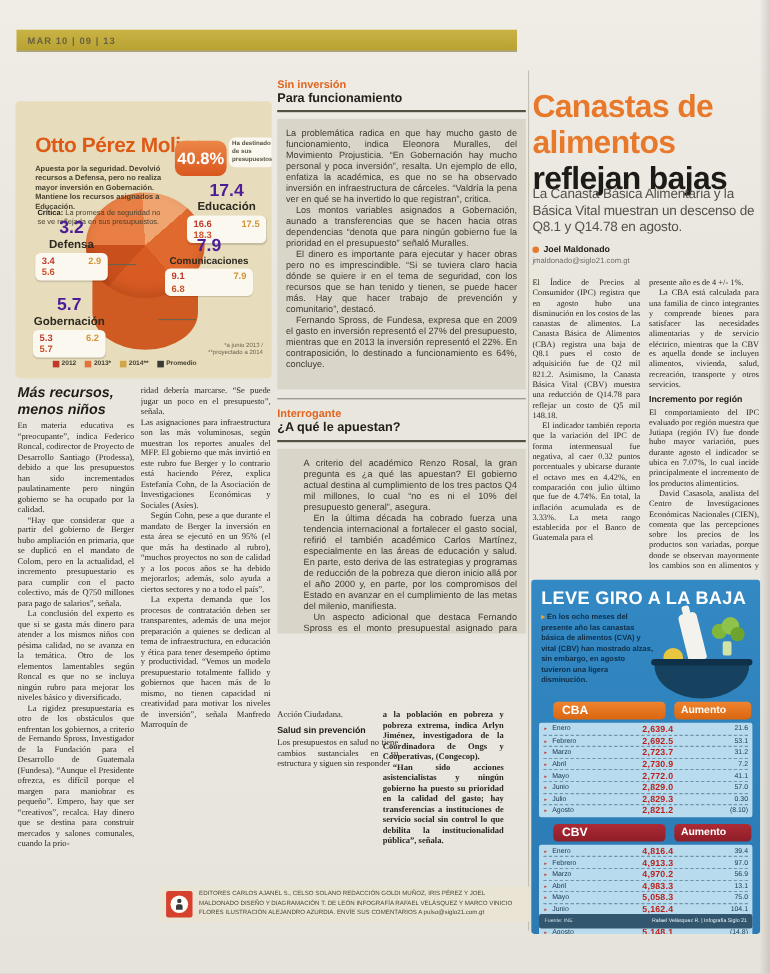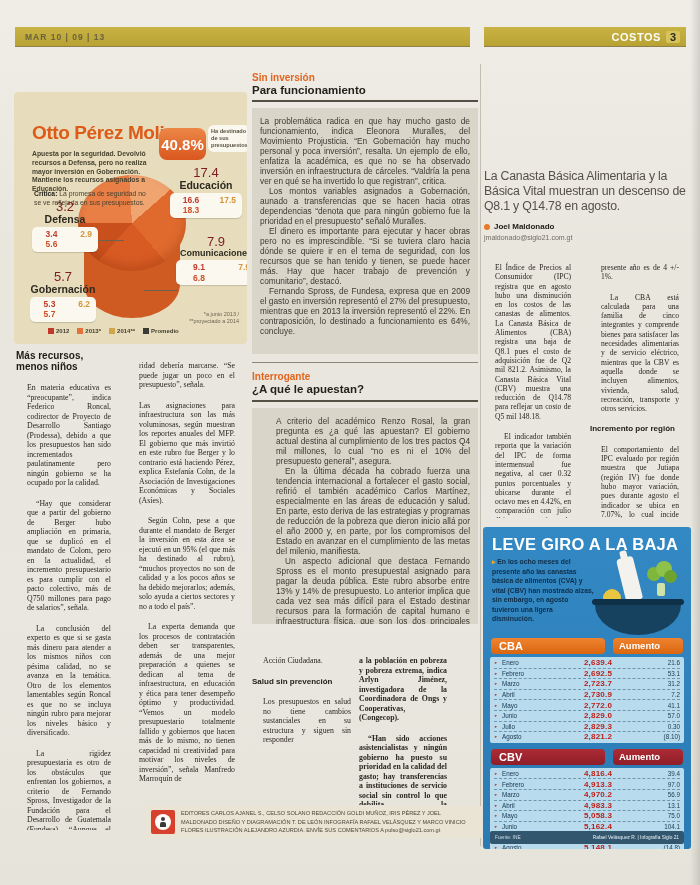--- a/index.html
+++ b/index.html
@@ -32,46 +32,46 @@
   .info-critica{position:absolute;left:20px;top:98px;width:118px;font-size:6.8px;
     color:#48422f;line-height:1.3;}
   .info-critica b{color:#24211a;}
   .pie-side{position:absolute;left:70px;top:130px;width:96px;height:96px;
     background:#cf5a22;border-radius:0 0 48px 48px/0 0 34px 34px;}
   .pie-top{position:absolute;left:64px;top:80px;width:108px;height:102px;border-radius:50%;
     background:conic-gradient(from 220deg,#c94f1d 0 14%,#e97f45 14% 38%,#f0a470 38% 52%,#e06a2e 52% 78%,#d85b24 78% 100%);
     transform:scaleY(.94);box-shadow:inset 0 -6px 10px rgba(120,40,0,.25);}
   .connector{position:absolute;height:1px;background:#6b6350;}
   .stat{position:absolute;text-align:center;z-index:3;}
-  .stat-avg{font-size:13px;font-weight:normal;color:#7f1d1d;line-height:1.05;}
+  .stat-avg{font-size:16px;font-weight:bold;color:#4c1d95;line-height:1.05;}
   .stat-name{font-size:10.5px;font-weight:bold;color:#2c2920;line-height:1.05;margin-bottom:2px;}
   .stat-name.small{font-size:9px;}
   .stat-box{background:#fbf8ef;border-radius:5px;padding:2px 6px;display:grid;
     grid-template-columns:1fr 1fr;row-gap:0;box-shadow:0 1px 1px rgba(0,0,0,.15);}
-  .stat-box span{font-size:8.5px;font-weight:bold;line-height:1.25;text-align:center;}
+  .stat-box span{font-size:8.5px;font-weight:bold;line-height:1.25;text-align:left;}
   .v2012{color:#c0392b;}.v2013{color:#d3953b;text-align:right!important;}.v2014{color:#cc4f28;}
   .st-defensa{left:18px;top:108px;width:66px;}
   .st-educacion{left:156px;top:74px;width:72px;}
-  .st-comunicaciones{left:162px;top:124px;width:80px;margin-top:19px;}
+  .st-comunicaciones{left:136px;top:124px;width:80px;}
   .st-gobernacion{left:16px;top:178px;width:66px;}
   .st-salud{left:158px;top:178px;width:70px;}
   .info-footnote{position:absolute;right:8px;top:219px;width:92px;font-size:5.5px;
     color:#6b6450;text-align:right;line-height:1.3;white-space:pre-line;}
   .legend{position:absolute;left:34px;top:236px;display:flex;gap:8px;align-items:center;}
   .legend-item{display:flex;align-items:center;gap:2px;}
   .legend-swatch{width:6px;height:6px;display:inline-block;}
   .lg0{background:#c0392b;}.lg1{background:#e2713a;}.lg2{background:#d3a549;}.lg3{background:#3b3b35;}
   .legend-label{font-size:6px;font-weight:bold;color:#44402f;}
   
   .serif-col{position:absolute;font-family:"Liberation Serif",serif;font-size:7.8px;
     line-height:9.5px;text-align:justify;color:#2a2620;overflow:hidden;}
-  .serif-col .para{margin:11px;}
+  .serif-col .para{margin:0;}
   .serif-col .para + .para{text-indent:9px;}
-  .col-head{font-family:"Liberation Sans",sans-serif;font-weight:bold;font-size:10px;
-    line-height:1.12;color:#1f1c17;white-space:pre-line;margin:0 0 3px 0;}
+  .col-head{font-family:"Liberation Sans",sans-serif;font-weight:bold;font-size:13px;
+    line-height:1.12;color:#1f1c17;white-space:pre-line;margin:0 0 3px 0;font-style:italic;}
   .col-subhead{font-family:"Liberation Sans",sans-serif;font-weight:bold;font-size:8px;
     color:#1f1c17;margin:4px 0 2px 0;}
   .lcol1{left:16px;top:350px;width:106px;height:480px;}
   .lcol2{left:128px;top:350px;width:118px;height:480px;}
   .mcol3{left:252px;top:645px;width:110px;height:160px;}
   .mcol4{left:348px;top:645px;width:110px;height:160px;font-weight:bold;}
   
   .kicker{position:absolute;font-size:10px;font-weight:bold;color:#e2641e;}
   .sec-title{position:absolute;font-size:11.5px;font-weight:bold;color:#24211b;}
   .sec-rule{position:absolute;left:252px;width:226px;height:2px;background:#555044;}
@@ -113,21 +113,21 @@
   .illo-broccoli i:nth-child(1){left:0;top:6px;width:14px;height:14px;}
   .illo-broccoli i:nth-child(2){left:9px;top:0;width:16px;height:16px;background:#8fc24a;}
   .illo-broccoli i:nth-child(3){left:17px;top:9px;width:13px;height:13px;background:#6fa32f;}
   .illo-stem{position:absolute;left:62px;top:28px;width:8px;height:13px;background:#cfe3a6;border-radius:2px;}
   .illo-bowl{position:absolute;left:0;top:44px;width:86px;height:36px;background:#16425f;
     border-radius:4px 4px 43px 43px/4px 4px 30px 30px;}
   .illo-bowl:before{content:"";position:absolute;left:-3px;top:0;width:92px;height:6px;
     background:#0f3ص049;background:#0f3049;border-radius:3px;}
   .t-hdr{display:flex;gap:8px;margin:3px 1px 3px 1px;}
   .t-hdr .hdr-left{flex:1;border-radius:4px;color:#fff;font-weight:bold;font-size:11px;
-    padding:2px 8px;}
+    padding:2px 8px;margin-left:12px;}
   .t-hdr .hdr-right{width:58px;border-radius:4px;color:#fff;font-weight:bold;font-size:9.5px;
     padding:2px 6px;}
   .hdr-orange{background:linear-gradient(180deg,#ef8330,#da660f);}
   .hdr-maroon{background:linear-gradient(180deg,#ad2b35,#8e1d28);}
   .cba-hdr{margin-top:84px;}
   .t-body{background:#b9dbee;border-radius:2px;padding:1px 4px;}
   .t-row{display:flex;align-items:center;height:9.6px;border-bottom:1px dashed #7096ad;}
   .t-row:last-child{border-bottom:none;}
   .t-arrow{font-size:4px;color:#c0392b;width:8px;}
   .t-month{font-size:6.3px;color:#15334c;width:60px;}
@@ -146,24 +146,20 @@
   .footer-logo .body{position:absolute;left:9px;top:12px;width:6px;height:5px;border-radius:2px 2px 0 0;background:#3a3a38;}
   .footer-text{font-size:5.6px;line-height:1.5;color:#4a463c;}
 </style>
 </head>
 <body>
 
 <div class="page">
 
   <div class="bar bar-left">
     <span class="bar-date">MAR 10 | 09 | 13</span>
-  </div>
-  <div class="bar bar-right">
-    <span class="bar-section">COSTOS</span>
-    <span class="bar-page">3</span>
   </div>
 
   <div class="info-panel">
     <div class="pie-side"></div>
     <div class="pie-top"></div>
     <div class="connector" style="left:84px;top:148px;width:26px;"></div>
     <div class="connector" style="left:130px;top:198px;width:34px;"></div>
     <div class="info-title">Otto Pérez Molina</div>
     <div class="pct-box">40.8%</div>
     <div class="pct-note">Ha destinado de sus presupuestos.</div>
@@ -255,21 +251,21 @@
       <p class="para">La problemática radica en que hay mucho gasto de funcionamiento, indica Eleonora Muralles, del Movimiento Projusticia. “En Gobernación hay mucho personal y poca inversión”, resalta. Un ejemplo de ello, enfatiza la académica, es que no se ha observado inversión en infraestructura de cárceles. “Valdría la pena ver en qué se ha invertido lo que registran”, critica.</p>
       <p class="para">Los montos variables asignados a Gobernación, aunado a transferencias que se hacen hacia otras dependencias “denota que para ningún gobierno fue la prioridad en el presupuesto” señaló Muralles.</p>
       <p class="para">El dinero es importante para ejecutar y hacer obras pero no es imprescindible. “Si se tuviera claro hacia dónde se quiere ir en el tema de seguridad, con los recursos que se han tenido y tienen, se puede hacer más. Hay que hacer trabajo de prevención y comunitario”, destacó.</p>
       <p class="para">Fernando Spross, de Fundesa, expresa que en 2009 el gasto en inversión representó el 27% del presupuesto, mientras que en 2013 la inversión representó el 22%. En contraposición, lo destinado a funcionamiento es 64%, concluye.</p>
     </div>
 
   <div class="thin-rule" style="top:362px;"></div>
   <div class="kicker" style="left:252px;top:371px;">Interrogante</div>
   <div class="sec-title" style="left:252px;top:383px;">¿A qué le apuestan?</div>
   <div class="sec-rule" style="top:400px;"></div>
-  <div class="gray-box" style="top:408px;height:216px;padding-left:24px;">
+  <div class="gray-box" style="top:408px;height:168px;padding-left:24px;">
       <p class="para">A criterio del académico Renzo Rosal, la gran pregunta es ¿a qué las apuestan? El gobierno actual destina al cumplimiento de los tres pactos Q4 mil millones, lo cual “no es ni el 10% del presupuesto general”, asegura.</p>
       <p class="para">En la última década ha cobrado fuerza una tendencia internacional a fortalecer el gasto social, refirió el también académico Carlos Martínez, especialmente en las áreas de educación y salud. En parte, esto deriva de las estrategias y programas de reducción de la pobreza que dieron inicio allá por el año 2000 y, en parte, por los compromisos del Estado en avanzar en el cumplimiento de las metas del milenio, manifiesta.</p>
       <p class="para">Un aspecto adicional que destaca Fernando Spross es el monto presupuestal asignado para pagar la deuda pública. Este rubro absorbe entre 13% y 14% de presupuesto. Lo anterior implica que cada vez sea más difícil para el Estado destinar recursos para la formación de capital humano e infraestructura física, que son los dos principales determinantes del crecimiento económico, finaliza.</p>
     </div>
 
   <div class="serif-col mcol3">
     <div>
         <p class="para">Acción Ciudadana.</p>
       </div>
     <h4 class="col-subhead">Salud sin prevención</h4>
@@ -279,20 +275,25 @@
   </div>
   <div class="serif-col mcol4">
     <div>
         <p class="para">a la población en pobreza y pobreza extrema, indica Arlyn Jiménez, investigadora de la Coordinadora de Ongs y Cooperativas, (Congecop).</p>
         <p class="para">“Han sido acciones asistencialistas y ningún gobierno ha puesto su prioridad en la calidad del gasto; hay transferencias a instituciones de servicio social sin control lo que debilita la institucionalidad pública”, señala.</p>
       </div>
   </div>
 
   <div class="vrule"></div>
 
+  <h1 class="headline">
+    <span class="hl-orange">Canastas de
+alimentos</span>
+    <span class="hl-black">reflejan bajas</span>
+  </h1>
   <div class="deck">La Canasta Básica Alimentaria y la Básica Vital muestran un descenso de Q8.1 y Q14.78 en agosto.</div>
   <div class="byline">
     <span class="byline-dot"></span>
     <span class="byline-name">Joel Maldonado</span>
   </div>
   <div class="byline-email">jmaldonado@siglo21.com.gt</div>
   <div class="serif-col rcolA">
       <p class="para">El Índice de Precios al Consumidor (IPC) registra que en agosto hubo una disminución en los costos de las canastas de alimentos. La Canasta Básica de Alimentos (CBA) registra una baja de Q8.1 pues el costo de adquisición fue de Q2 mil 821.2. Asimismo, la Canasta Básica Vital (CBV) muestra una reducción de Q14.78 para reflejar un costo de Q5 mil 148.18.</p>
       <p class="para">El indicador también reporta que la variación del IPC de forma intermensual fue negativa, al caer 0.32 puntos porcentuales y ubicarse durante el octavo mes en 4.42%, en comparación con julio último que fue de 4.74%. En total, la inflación acumulada es de 3.33%. La meta rango establecida por el Banco de Guatemala para el</p>
     </div>

